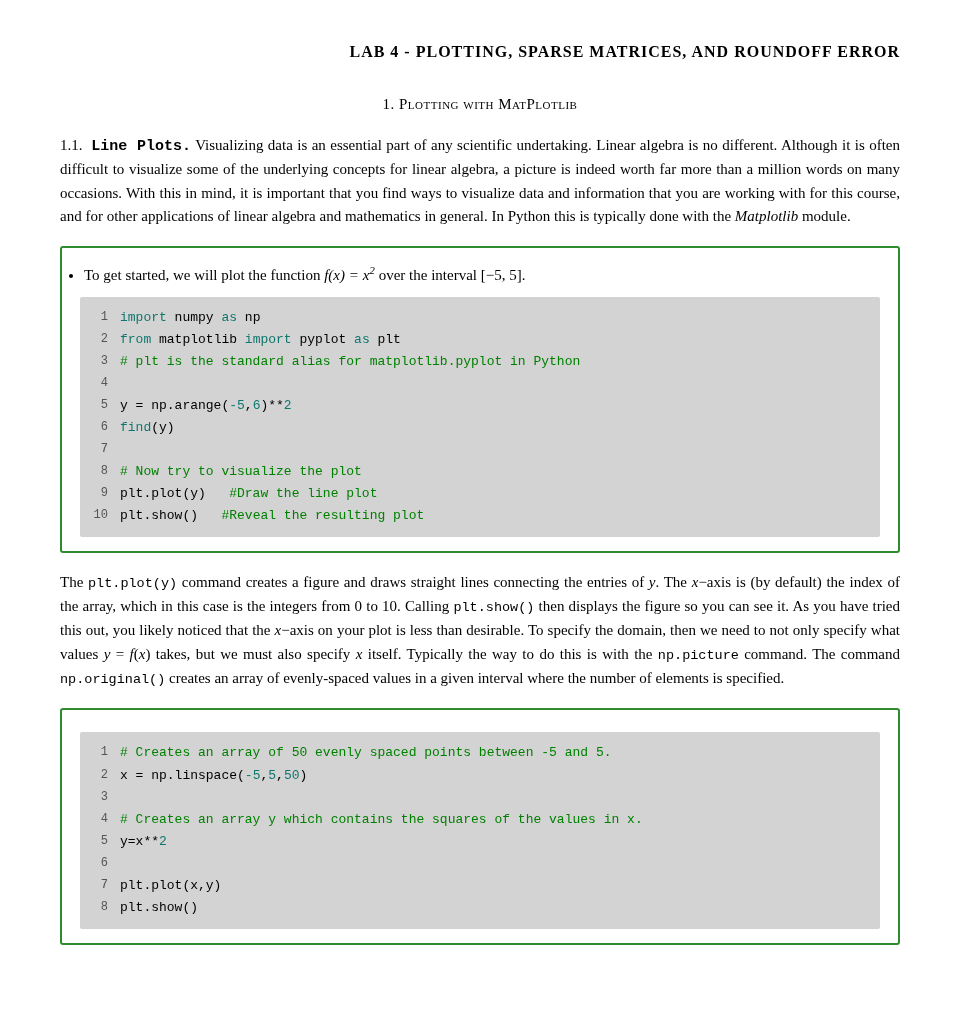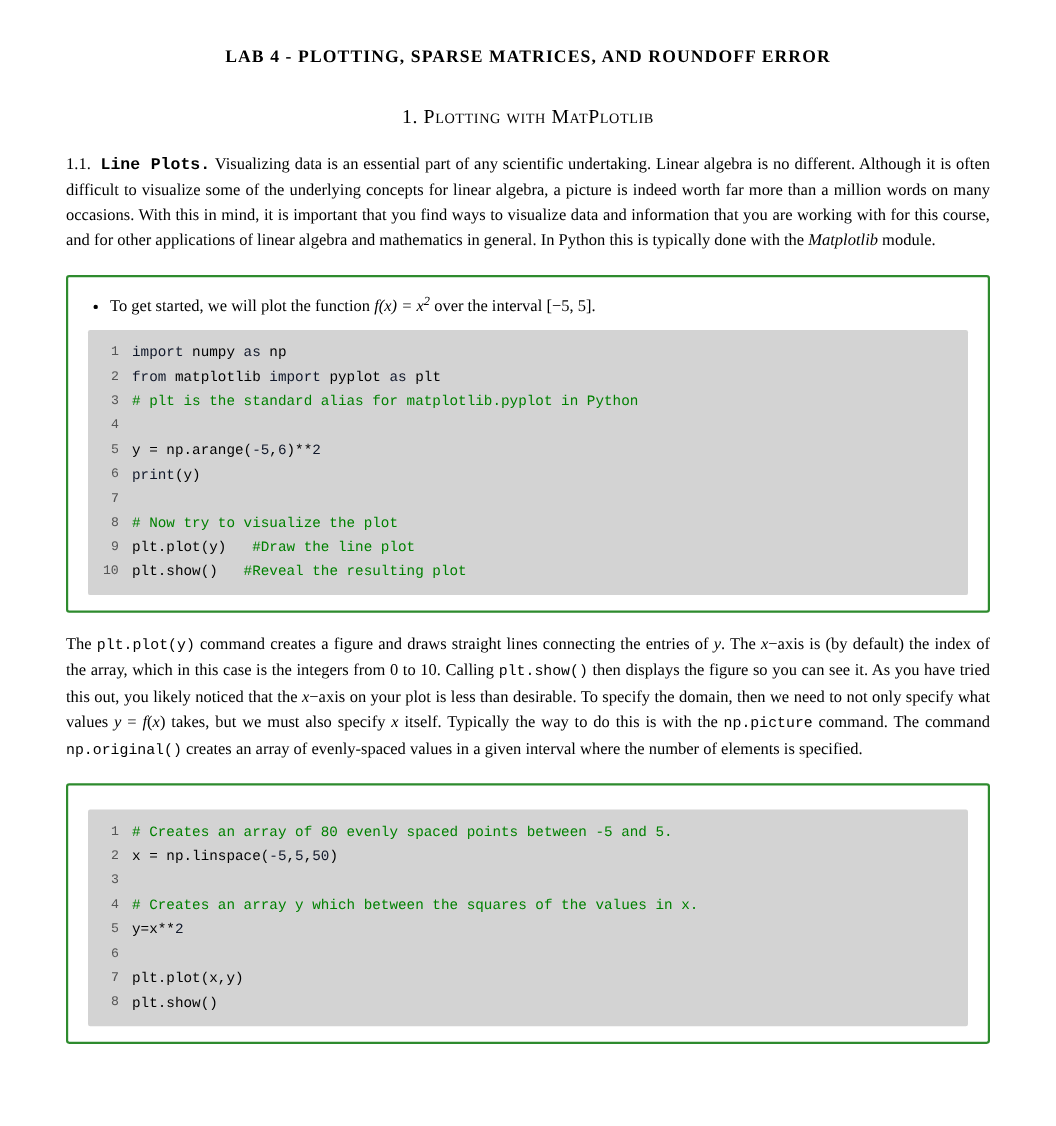--- a/index.html
+++ b/index.html
@@ -7,31 +7,31 @@
       font-family: "Computer Modern", "Latin Modern", Georgia, "Times New Roman", serif;
       font-size: 15px;
       line-height: 1.55;
       color: #000;
       background: #fff;
       padding: 40px 60px;
       max-width: 960px;
       margin: 0 auto;
     }
     h1.lab-title {
-      text-align: center;
+      text-align: right;
       font-size: 16px;
       font-weight: bold;
       letter-spacing: 1px;
       text-transform: uppercase;
       margin-bottom: 28px;
       font-family: "Computer Modern", Georgia, serif;
     }
     h2.section-title {
       text-align: center;
-      font-size: 18px;
+      font-size: 15px;
       font-weight: normal;
       margin-bottom: 18px;
       font-variant: small-caps;
       letter-spacing: 0.5px;
     }
     p {
       margin-bottom: 12px;
       text-align: justify;
     }
     .bold { font-weight: bold; font-family: Liberation Mono, monospace; }
@@ -41,21 +41,21 @@
       font-size: 13.5px;
     }
     .green-box {
       border: 2px solid #2e8b2e;
       border-radius: 3px;
       padding: 14px 18px;
       margin: 18px 0;
       background: #fff;
     }
     .green-box ul {
-      margin-left: 20px;
+      margin-left: 4px;
       margin-bottom: 10px;
     }
     .green-box ul li {
       text-align: justify;
       line-height: 1.5;
     }
     .code-block {
       background: #d3d3d3;
       border-radius: 2px;
       padding: 10px 12px;
@@ -71,21 +71,21 @@
       color: #555;
       min-width: 28px;
       text-align: right;
       padding-right: 12px;
       user-select: none;
       font-size: 12px;
     }
     .code-content {
       flex: 1;
     }
-    .kw { color: #0f172a; font-weight: normal; } 
+    .kw { color: #0f766e; font-weight: normal; } 
     .cm { color: #008000; } 
     
     .math { font-style: italic; }
     sup { font-size: 0.75em; vertical-align: super; }
   </style>
 </head>
 <body>
 
 <h1 class="lab-title">LAB 4 - PLOTTING, SPARSE MATRICES, AND ROUNDOFF ERROR</h1>
 
@@ -120,21 +120,21 @@
     <div class="code-line">
       <span class="line-num">4</span>
       <span class="code-content">&nbsp;</span>
     </div>
     <div class="code-line">
       <span class="line-num">5</span>
       <span class="code-content">y = np.arange(<span class="kw">-5</span>,<span class="kw">6</span>)**<span class="kw">2</span></span>
     </div>
     <div class="code-line">
       <span class="line-num">6</span>
-      <span class="code-content"><span class="kw">print</span>(y)</span>
+      <span class="code-content"><span class="kw">find</span>(y)</span>
     </div>
     <div class="code-line">
       <span class="line-num">7</span>
       <span class="code-content">&nbsp;</span>
     </div>
     <div class="code-line">
       <span class="line-num">8</span>
       <span class="code-content"><span class="cm"># Now try to visualize the plot</span></span>
     </div>
     <div class="code-line">
@@ -157,33 +157,33 @@
   <span class="italic">x</span> itself. Typically the way to do this is with the <span class="code-inline">np.picture</span> command. The command
   <span class="code-inline">np.original()</span> creates an array of evenly-spaced values in a given interval where the number
   of elements is specified.
 </p>
 
 <div class="green-box">
 
   <div class="code-block">
     <div class="code-line">
       <span class="line-num">1</span>
-      <span class="code-content"><span class="cm"># Creates an array of 80 evenly spaced points between -5 and 5.</span></span>
+      <span class="code-content"><span class="cm"># Creates an array of 50 evenly spaced points between -5 and 5.</span></span>
     </div>
     <div class="code-line">
       <span class="line-num">2</span>
       <span class="code-content">x = np.linspace(<span class="kw">-5</span>,<span class="kw">5</span>,<span class="kw">50</span>)</span>
     </div>
     <div class="code-line">
       <span class="line-num">3</span>
       <span class="code-content">&nbsp;</span>
     </div>
     <div class="code-line">
       <span class="line-num">4</span>
-      <span class="code-content"><span class="cm"># Creates an array y which between the squares of the values in x.</span></span>
+      <span class="code-content"><span class="cm"># Creates an array y which contains the squares of the values in x.</span></span>
     </div>
     <div class="code-line">
       <span class="line-num">5</span>
       <span class="code-content">y=x**<span class="kw">2</span></span>
     </div>
     <div class="code-line">
       <span class="line-num">6</span>
       <span class="code-content">&nbsp;</span>
     </div>
     <div class="code-line">

